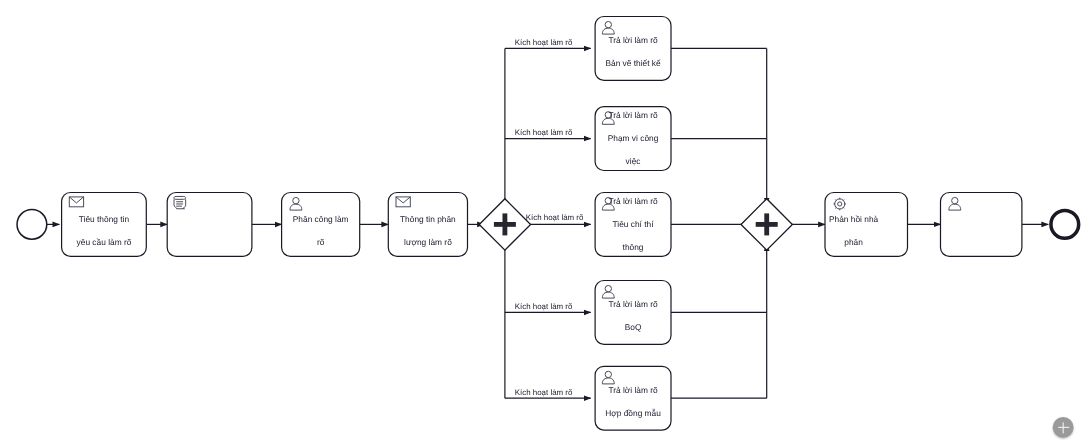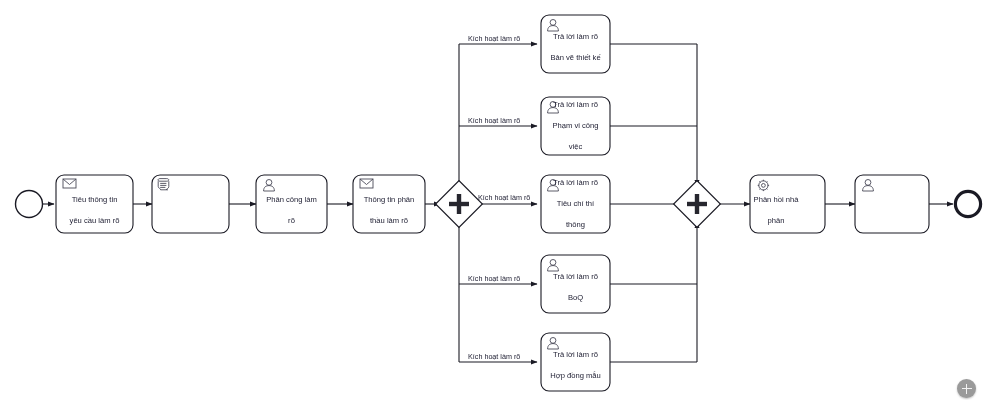--- a/index.html
+++ b/index.html
@@ -259,21 +259,21 @@
   <div class="task-label" style="left:258px; top:192px; width:67px; height:38px;">
     <span>
       <span>Phân công làm</span><br>
       <span>rõ</span>
     </span>
   </div>
 
   <div class="task-label" style="left:355px; top:192px; width:68px; height:38px;">
     <span>
       <span>Thông tin phân</span><br>
-      <span>thầu làm rõ</span>
+      <span>lượng làm rõ</span>
     </span>
   </div>
 
   <div class="task-label" style="left:542px; top:32px; width:67px; height:32px;">
     <span>
       <span>Trả lời làm rõ</span><br>
       <span>Bản vẽ thiết kế</span>
     </span>
   </div>
 

